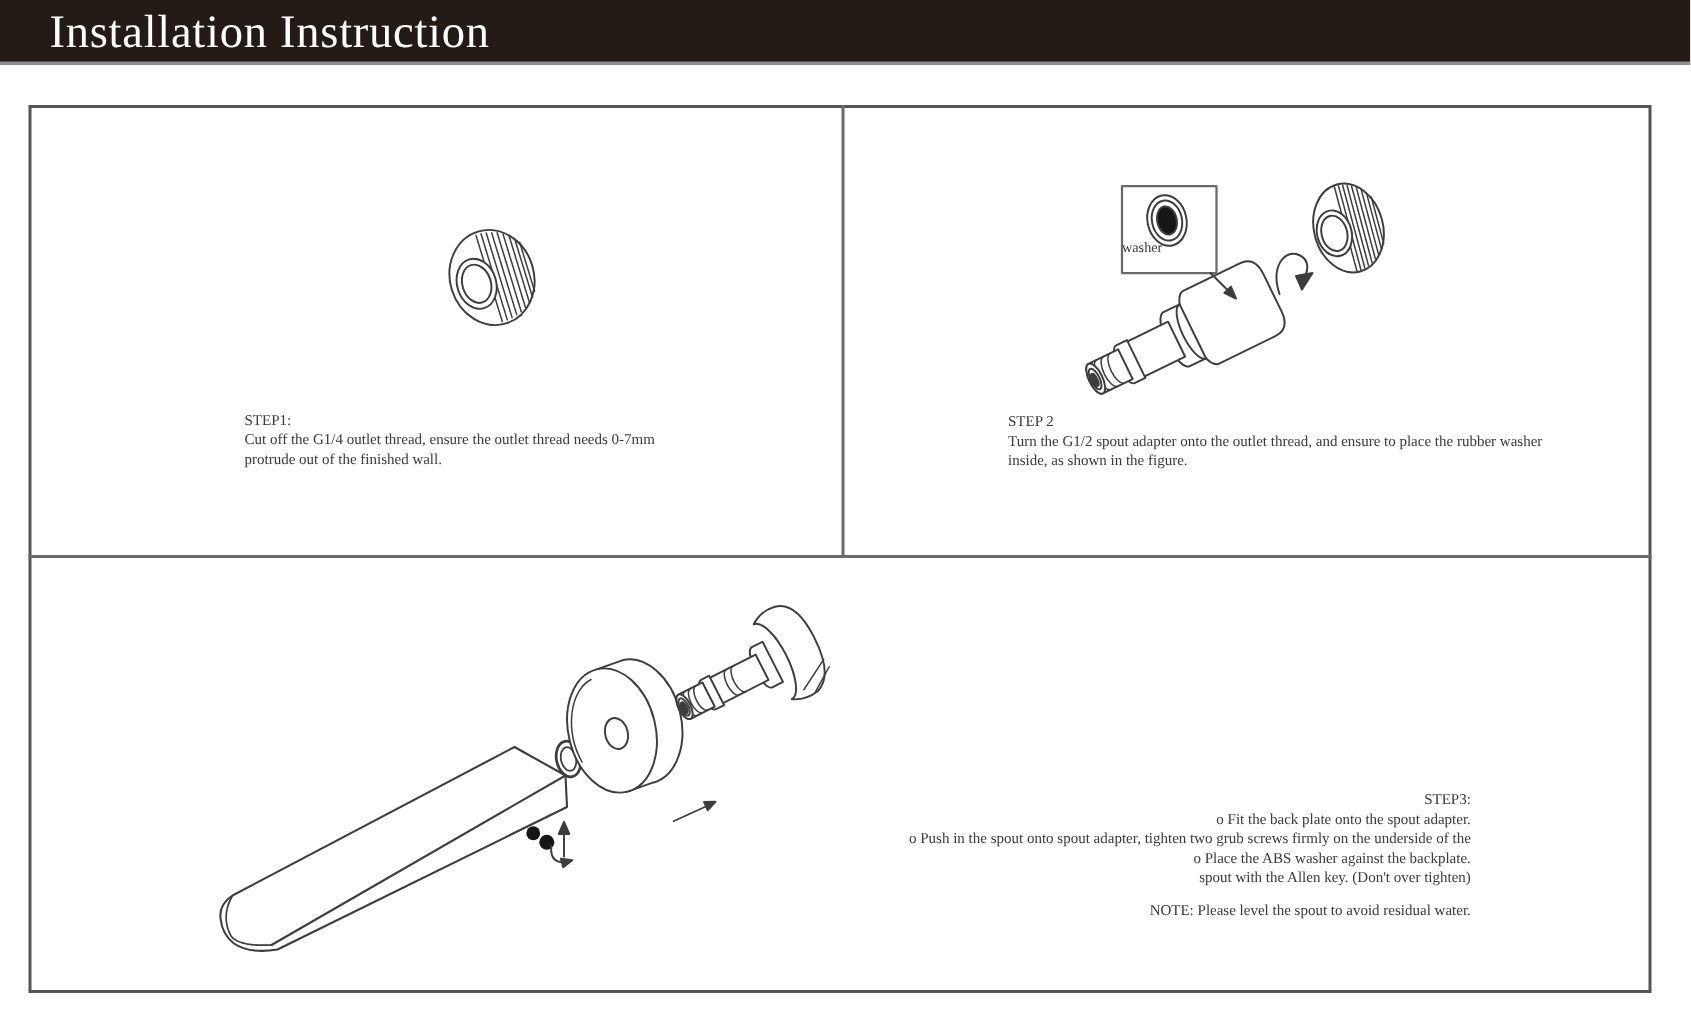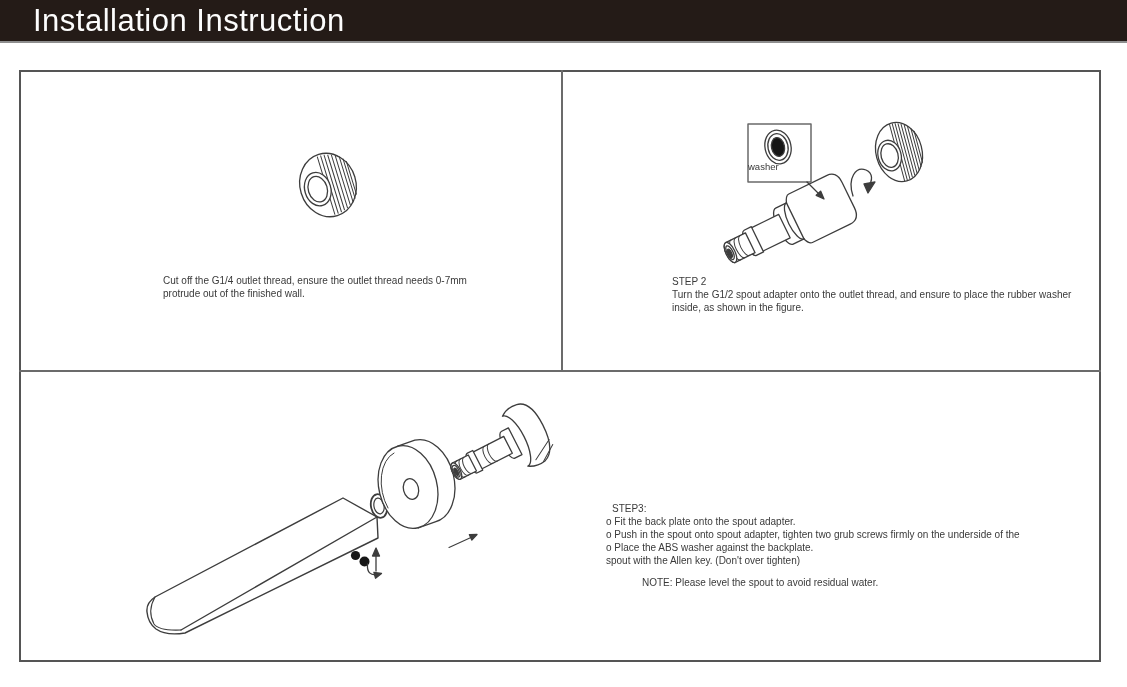--- a/index.html
+++ b/index.html
@@ -1,38 +1,38 @@
 <!DOCTYPE html>
 <html><head>
 <meta charset="utf-8">
 <style>
   html,body{margin:0;padding:0;background:#fff;}
   .page{
     position:relative;width:1127px;height:687px;background:#ffffff;overflow:hidden;
-    font-family:Liberation Sans, sans-serif;
+    font-family:Liberation Serif, serif;
   }
   .titlebar{
     position:absolute;left:0;top:0;width:1127px;height:41px;
     background:#241b17;border-bottom:2px solid #8e8e8e;
   }
   .title{
     position:absolute;left:33px;top:0;height:41px;line-height:41px;
     color:#fdfdfd;font-size:31px;font-weight:500;letter-spacing:0.5px;white-space:nowrap;
   }
   .panel-outline{
     position:absolute;left:19px;top:70px;width:1082px;height:592px;
     border:2px solid #555;box-sizing:border-box;background:#fff;
   }
   .divider-v{position:absolute;left:561px;top:70px;width:2px;height:302px;background:#6b6b6b;}
   .divider-h{position:absolute;left:19px;top:370px;width:1082px;height:2px;background:#6b6b6b;}
   .art{position:absolute;left:0;top:0;width:1127px;height:687px;pointer-events:none;}
   .txt{position:absolute;color:#3a3a3a;font-size:10px;line-height:13px;white-space:nowrap;}
   .step1{left:163px;top:274px;}
   .step2{left:672px;top:275px;}
-  .step3{left:606px;top:502px;}
+  .step3{left:606px;top:527px;text-align:right;}
   .step3 .ttl{padding-left:6px;}
   .note{margin-top:9px;margin-left:36px;}
   .washer-label{
     position:absolute;left:748px;top:161px;width:63px;
     color:#3a3a3a;font-size:9.5px;
   }
 </style>
 </head>
 <body>
 
@@ -145,20 +145,21 @@
       <polygon fill="#3d3d3d" points="381.5,573.5 375.5,578.2 373.9,572.4"></polygon>
     </g>
 
     <g>
       <path stroke-width="1.1" d="M 449,547.5 L 472,537"></path>
       <polygon fill="#3d3d3d" points="477,534.5 471.8,540.1 469.4,534.7"></polygon>
     </g>
   </svg>
 
   <div class="txt step1">
+    <div class="ttl">STEP1:</div>
     <div>Cut off the G1/4 outlet thread, ensure the outlet thread needs 0-7mm</div>
     <div>protrude out of the finished wall.</div>
   </div>
 
   <div class="txt step2">
     <div class="ttl">STEP 2</div>
     <div>Turn the G1/2 spout adapter onto the outlet thread, and ensure to place the rubber washer</div>
     <div>inside, as shown in the figure.</div>
   </div>
 

